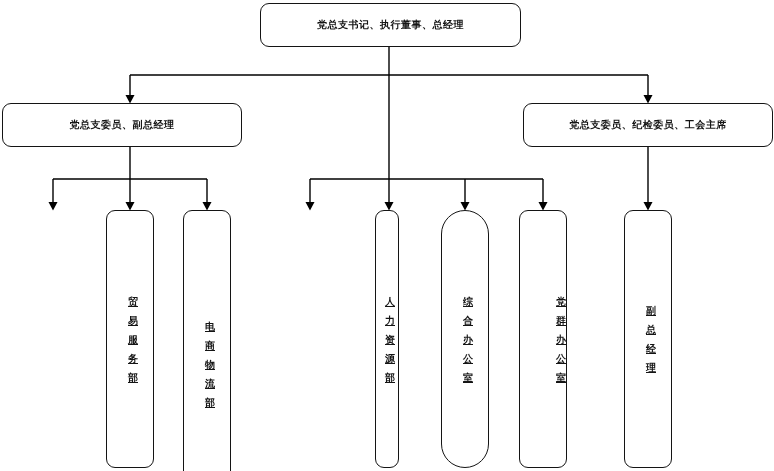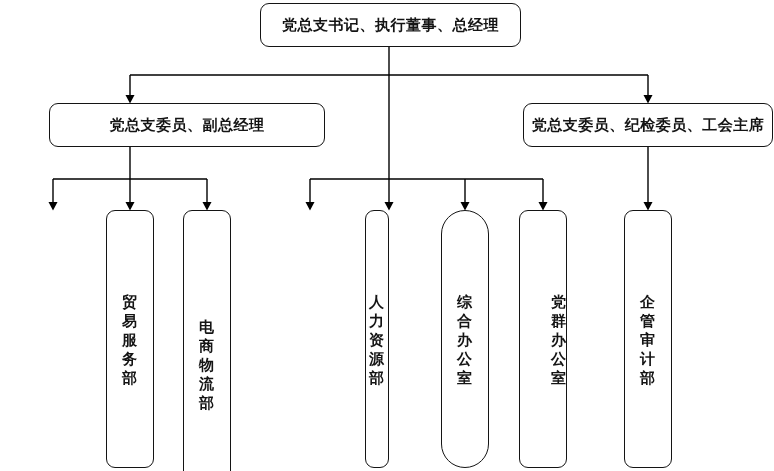--- a/index.html
+++ b/index.html
@@ -25,36 +25,37 @@
     position: absolute;
     box-sizing: border-box;
     background: #ffffff;
     border: 1.5px solid #141414;
     border-radius: 9px;
     display: flex;
     align-items: center;
     justify-content: center;
     color: #141414;
     font-weight: bold;
-    font-size: 15px;
+    font-size: 10px;
     cursor: default;
   }
   .h-node span {
     display: block;
     text-align: center;
     white-space: nowrap;
     letter-spacing: 0.5px;
   }
   .v-node .v-text {
     display: block;
     width: 16px;
     margin: 0 auto;
     word-break: break-all;
     line-height: 19px;
-    text-align: left;
+    text-align: right;
+    text-decoration: underline;
   }
 </style>
 </head>
 <body>
 
 <div class="canvas">
 
   <svg class="connectors" width="774" height="471" viewBox="0 0 774 471">
     <g stroke="#000000" stroke-width="1.4" fill="none">
 
@@ -90,39 +91,39 @@
       <polygon points="460.5,202 469.5,202 465,210.5"></polygon>
       <polygon points="538.5,202 547.5,202 543,210.5"></polygon>
       <polygon points="643.5,202 652.5,202 648,210.5"></polygon>
     </g>
   </svg>
 
   <div class="node h-node" style="left:260px; top:3px; width:261px; height:44px;">
     <span>党总支书记、执行董事、总经理</span>
   </div>
 
-  <div class="node h-node" style="left:2px; top:103px; width:276px; height:44px;margin-left:47px;">
+  <div class="node h-node" style="left:2px; top:103px; width:240px; height:44px;">
     <span>党总支委员、副总经理</span>
   </div>
   <div class="node h-node" style="left:523px; top:103px; width:250px; height:44px;">
     <span>党总支委员、纪检委员、工会主席</span>
   </div>
 
   <div class="node v-node" style="left:106px; top:210px; width:48px; height:258px;">
     <span class="v-text">贸易服务部</span>
   </div>
   <div class="node v-node" style="left:183px; top:210px; width:48px; height:308px;">
     <span class="v-text">电商物流部</span>
   </div>
-  <div class="node v-node" style="left:365px; top:210px; width:24px; height:258px;">
+  <div class="node v-node" style="left:375px; top:210px; width:24px; height:258px;">
     <span class="v-text">人力资源部</span>
   </div>
   <div class="node v-node" style="left:441px; top:210px; width:48px; height:258px;border-radius:24px;">
     <span class="v-text">综合办公室</span>
   </div>
   <div class="node v-node" style="left:519px; top:210px; width:48px; height:258px;padding-left:31px;">
     <span class="v-text">党群办公室</span>
   </div>
   <div class="node v-node" style="left:624px; top:210px; width:48px; height:258px;">
-    <span class="v-text">企管审计部</span>
+    <span class="v-text">副总经理</span>
   </div>
 
 </div>
 
 </body></html>

